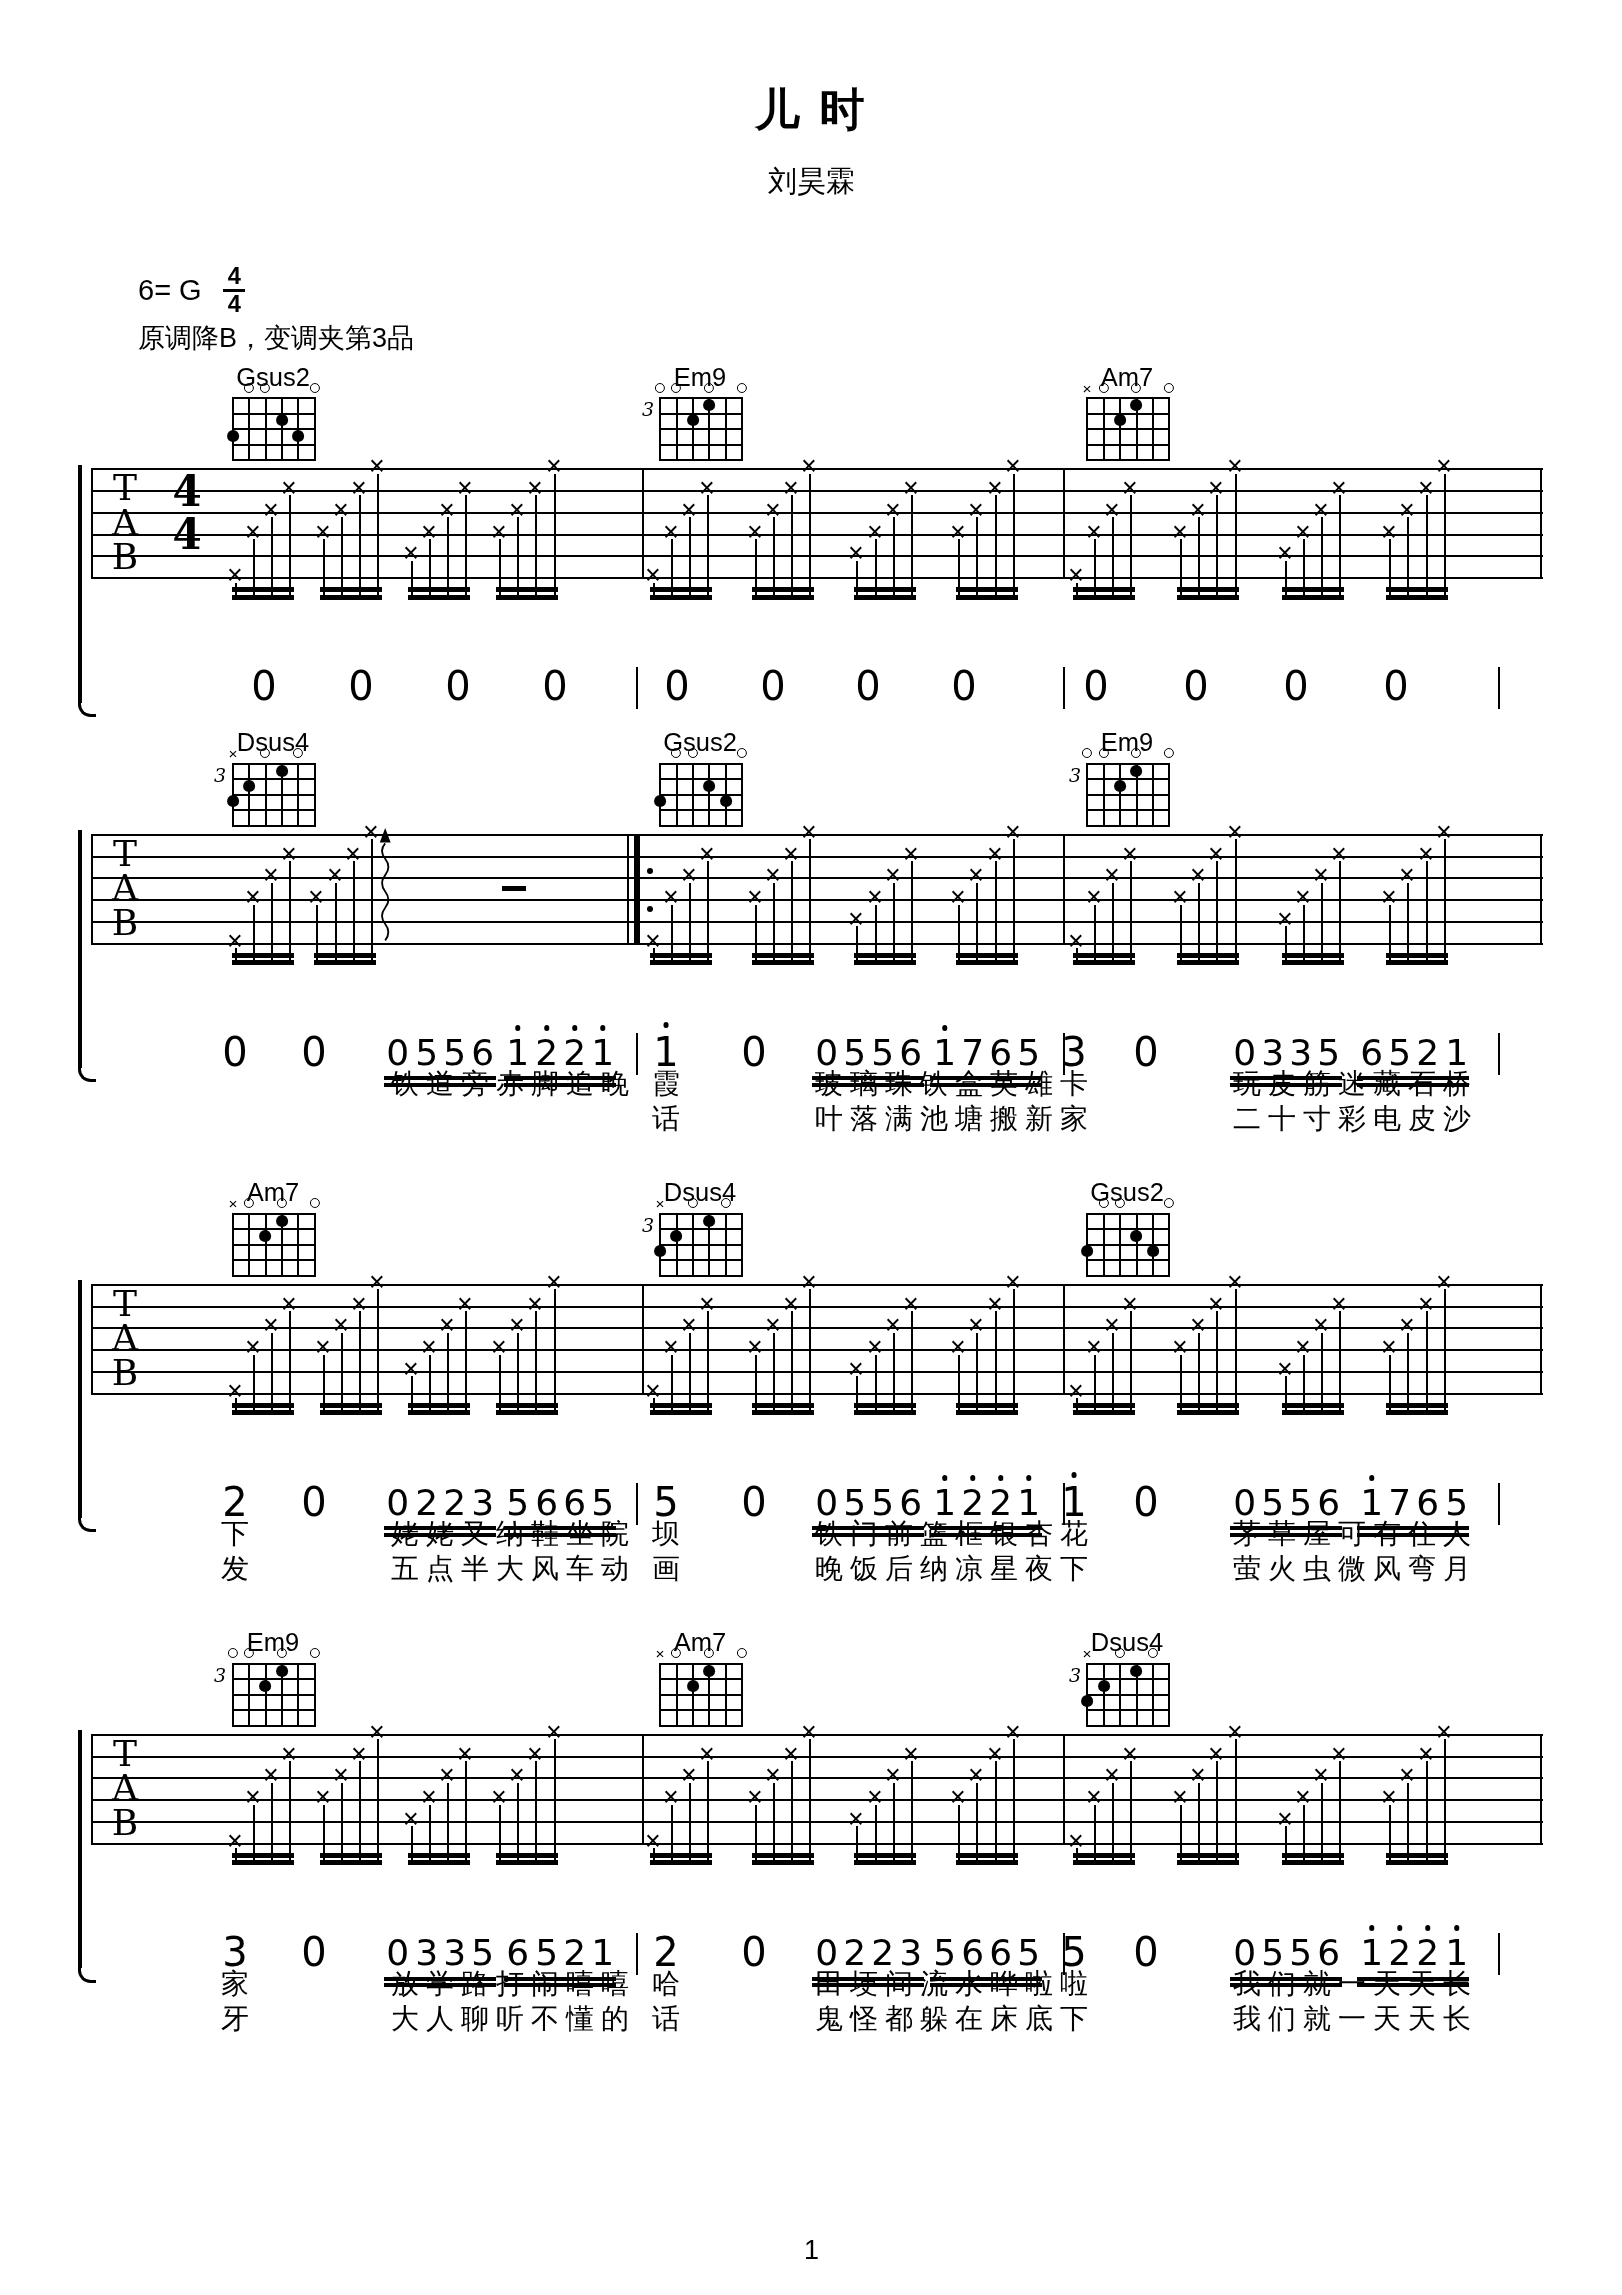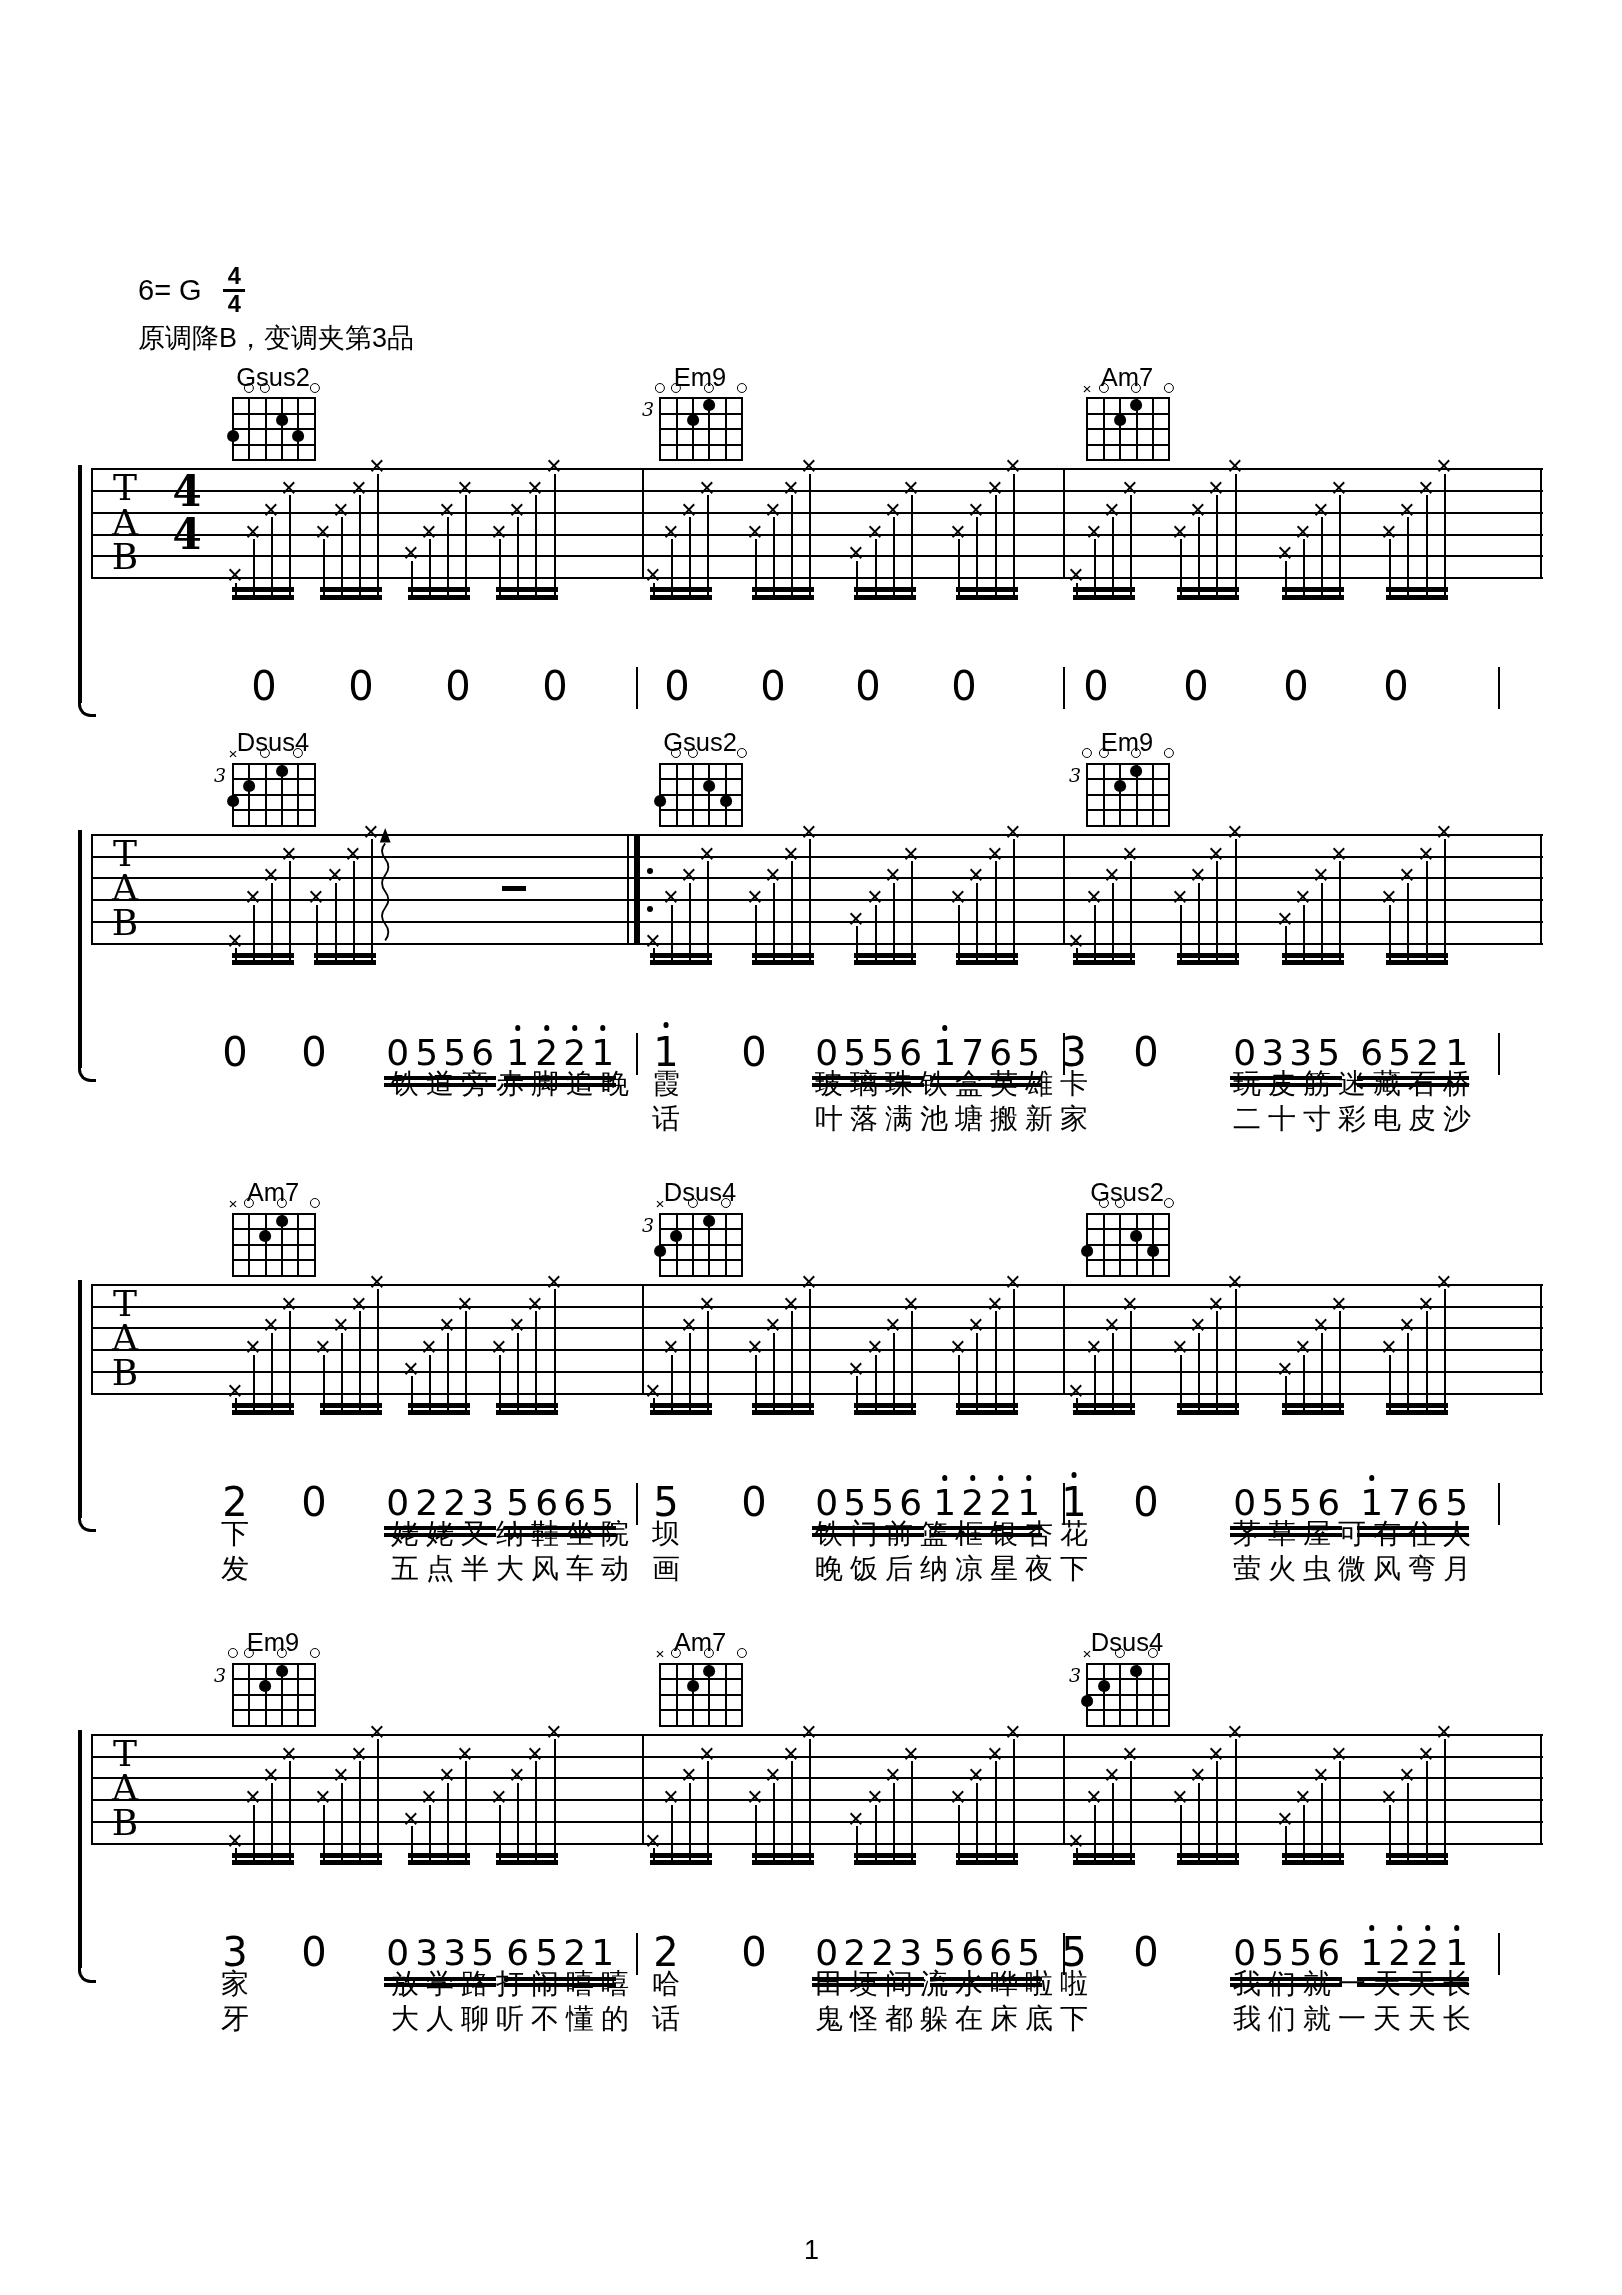--- a/index.html
+++ b/index.html
@@ -35,20 +35,22 @@
   .ul{height:3.6px;background:#000;}
   .jbar{width:1.8px;height:42px;background:#000;}
   .lyr{font-size:28px;line-height:1.15;white-space:nowrap;}
   .lyr-head{transform:translateX(-50%);}
   .lyr-body{display:flex;justify-content:space-between;}
 </style>
 </head>
 <body>
 
 <div id="page">
+  <div class="abs" id="title">儿 时</div>
+  <div class="abs" id="artist">刘昊霖</div>
   <div class="abs" id="keyrow">
     <span>6= G</span>
     <span class="tsfrac">
       <span>4</span>
       <span class="bar"></span>
       <span>4</span>
     </span>
   </div>
   <div class="abs" id="capo">原调降B，变调夹第3品</div>
   <div id="sheet">

